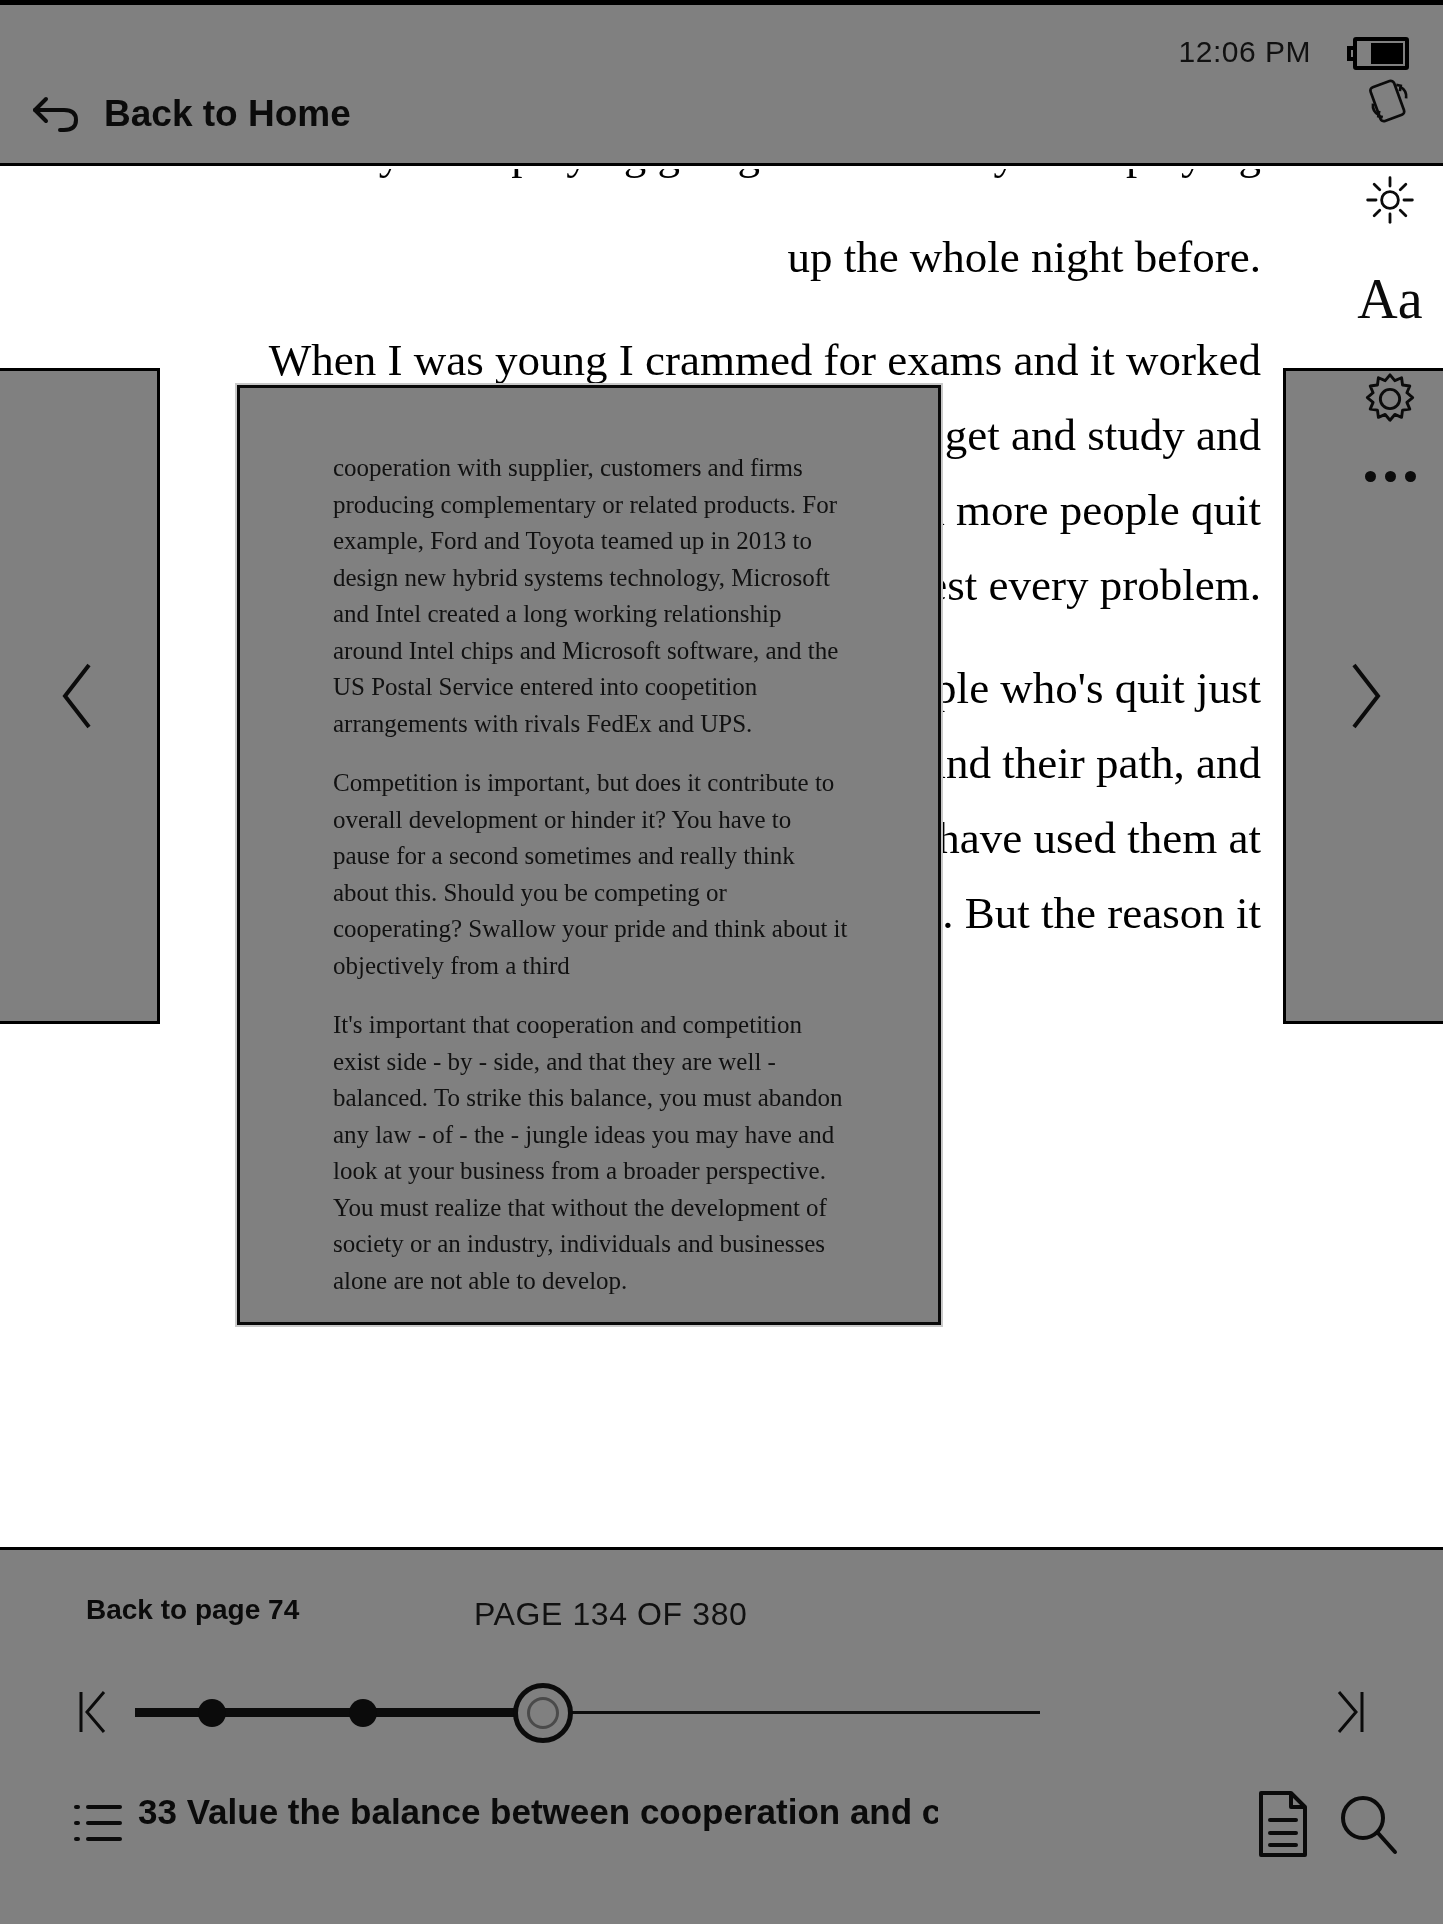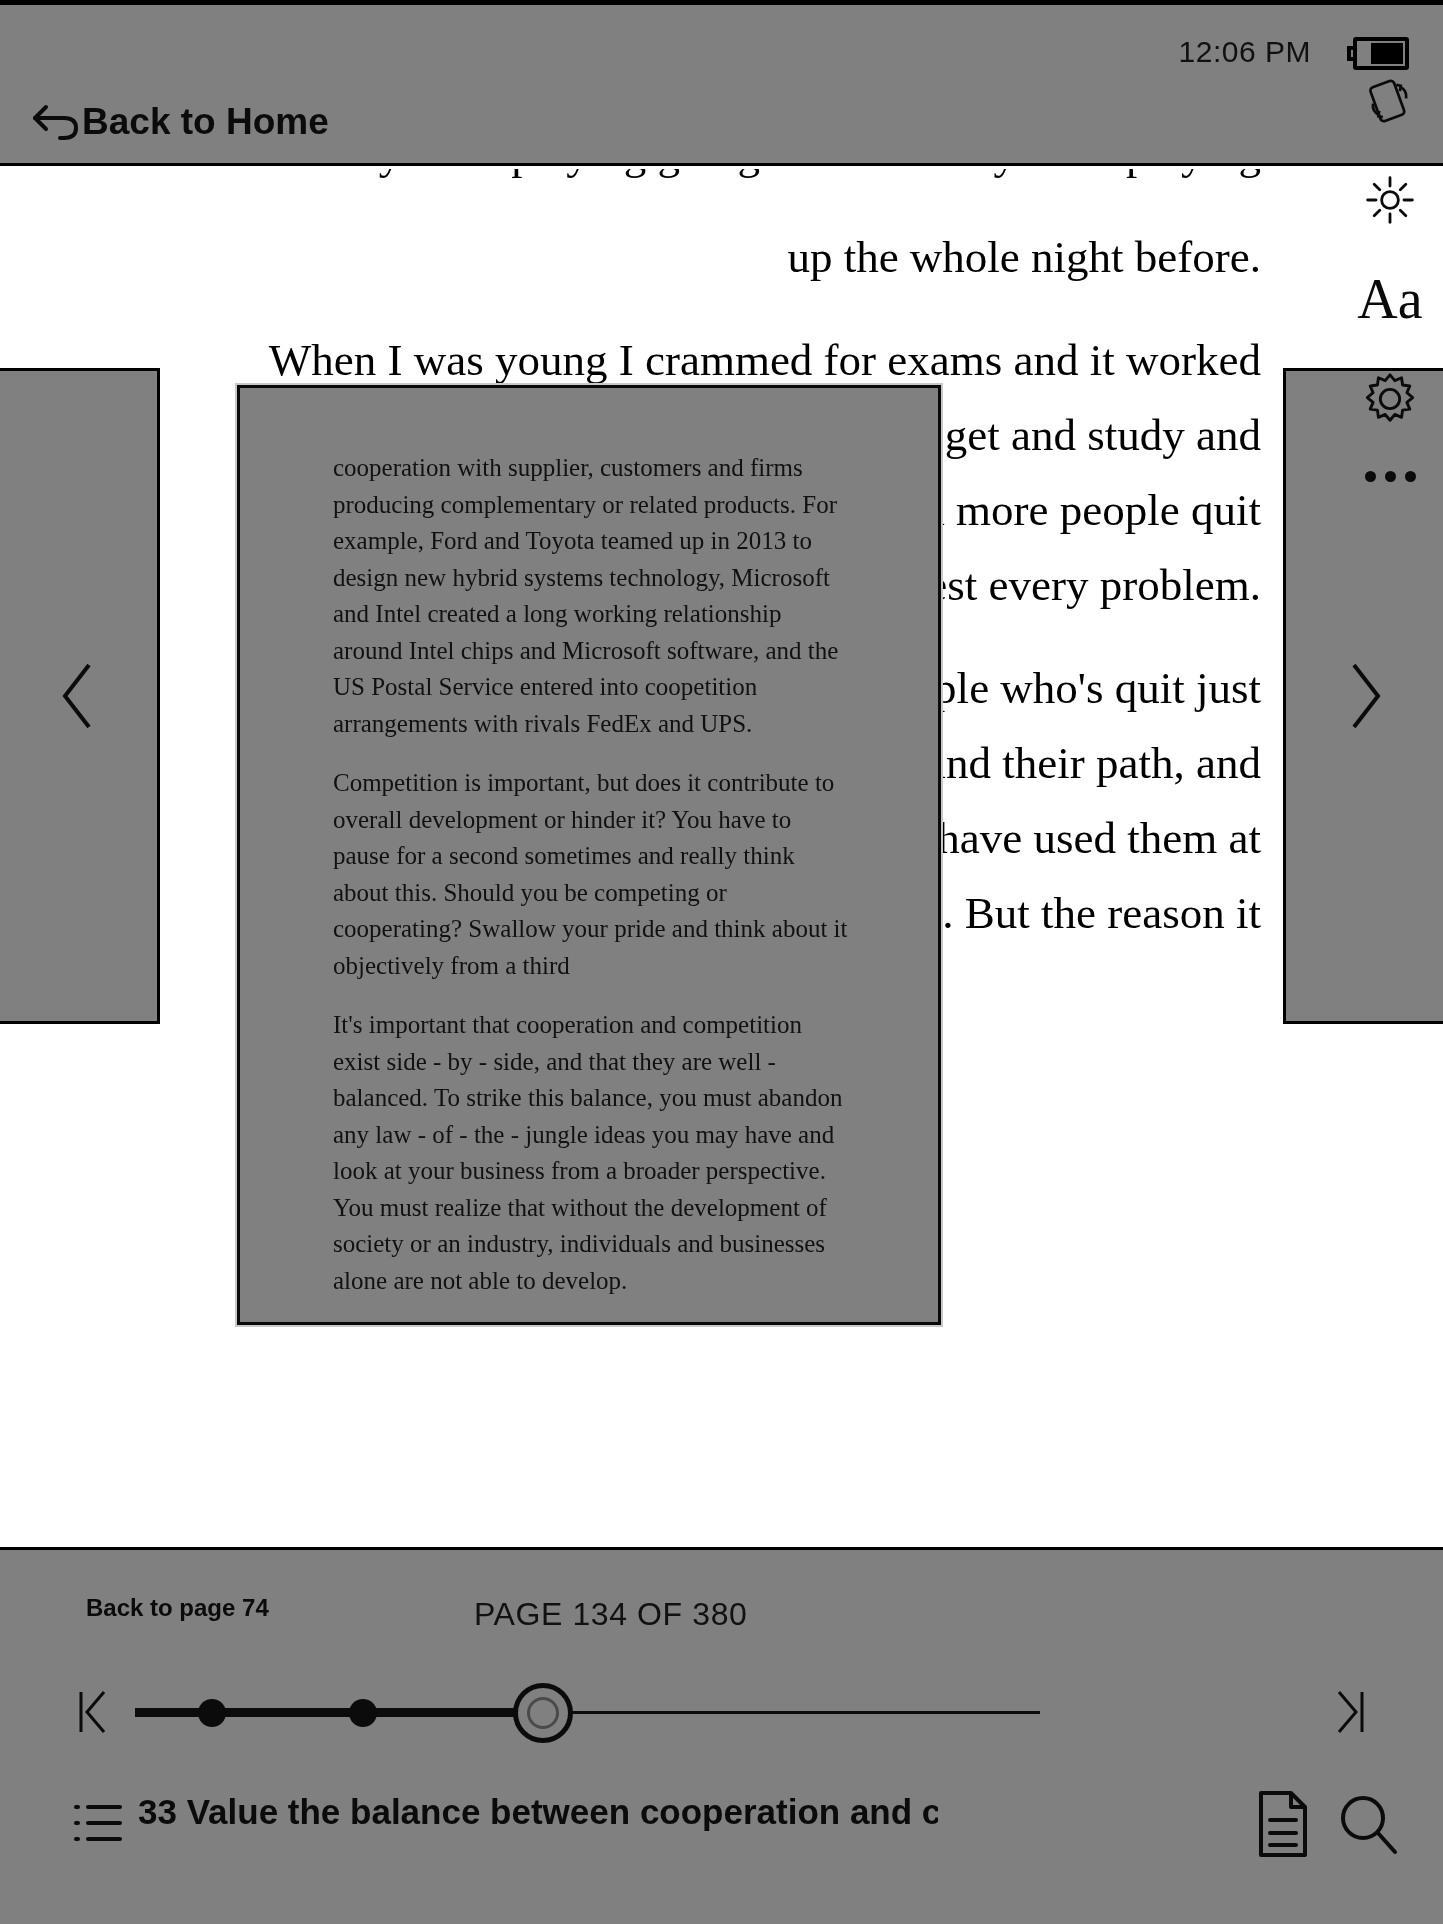--- a/index.html
+++ b/index.html
@@ -51,22 +51,22 @@
   }
   .battery .fill{
     position:absolute;left:24px;top:6px;width:32px;height:21px;
     background:#000;
   }
 
   .toolrow{
     position:absolute;left:0;top:62px;width:1443px;height:100px;
   }
   .backbtn{
-    position:absolute;left:30px;top:20px;height:70px;
-    display:flex;align-items:center;
+    position:absolute;left:30px;top:12px;height:70px;
+    display:flex;align-items:center;gap:22px;
   }
   .backarrow{width:52px;height:46px;}
   .backlabel{
     font-size:37px;font-weight:bold;color:#0b0b0b;
     font-family:"Liberation Sans", sans-serif;white-space:nowrap;
   }
   .toolicons{
     position:absolute;right:24px;top:6px;height:80px;
     display:flex;align-items:center;gap:44px;flex-direction:column;
   }
@@ -122,21 +122,21 @@
     position:absolute;left:0;bottom:0;width:1443px;height:377px;
     background:#808080;
     border-top:3px solid #000;
     box-sizing:border-box;
   }
   .bb-row1{
     position:absolute;left:0;top:44px;width:1443px;height:54px;
   }
   .backpage{
     position:absolute;left:86px;top:0;
-    font-size:24px;font-weight:bold;color:#0b0b0b;
+    font-size:28px;font-weight:bold;color:#0b0b0b;
     font-family:"Liberation Sans", sans-serif;white-space:nowrap;
   }
   .pageof{
     position:absolute;left:474px;top:2px;
     font-size:32px;color:#111;letter-spacing:0.6px;
     font-family:"Liberation Sans", sans-serif;white-space:nowrap;
   }
   .sliderrow{
     position:absolute;left:0;top:118px;width:1443px;height:90px;
   }

